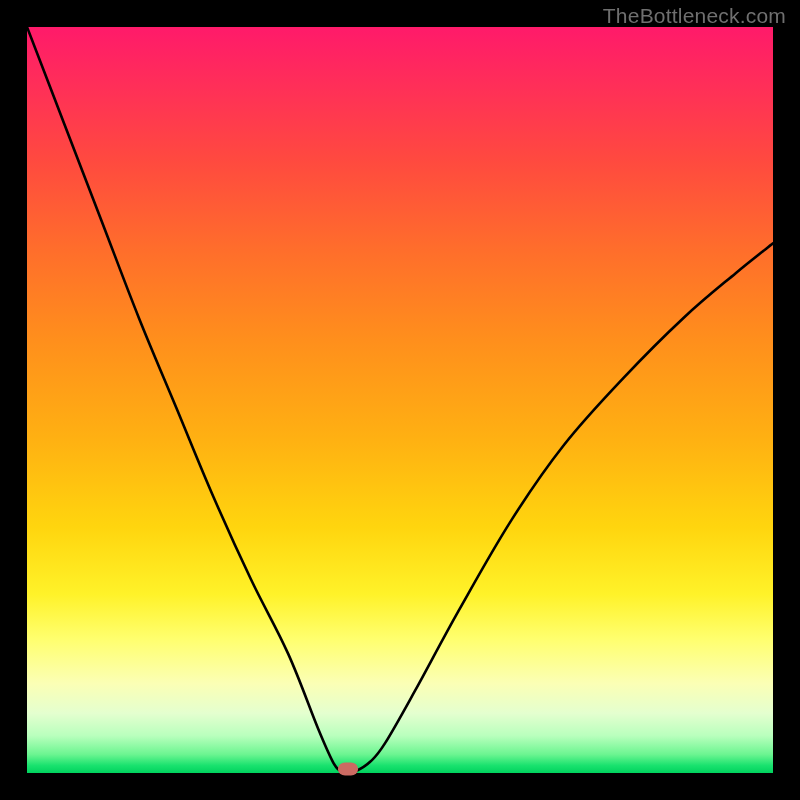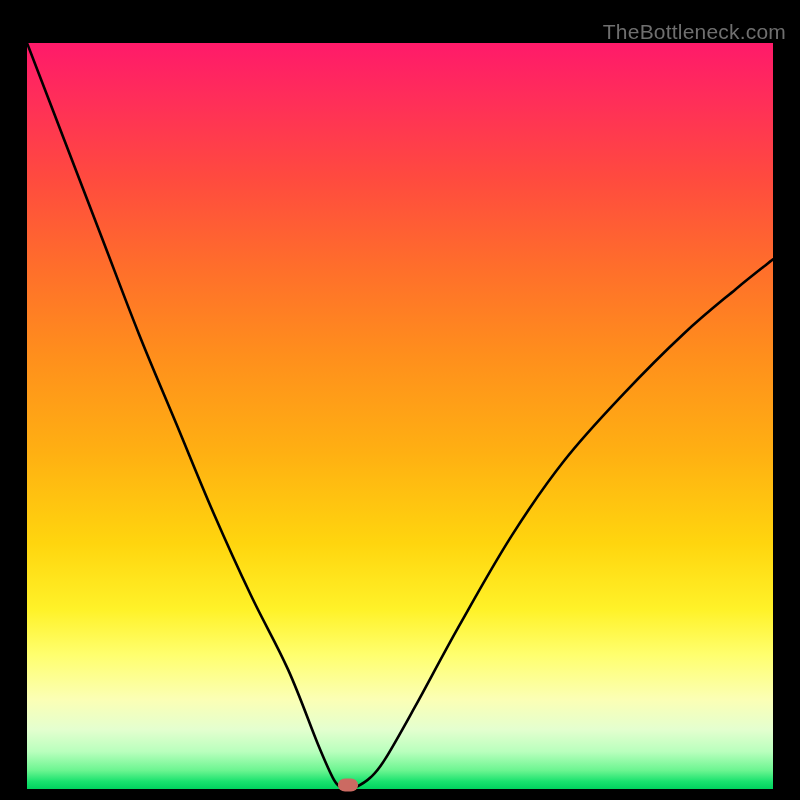--- a/index.html
+++ b/index.html
@@ -9,21 +9,20 @@
     height: 800px;
     overflow: hidden;
     background: #000;
     font-family: Arial, Helvetica, sans-serif;
   }
   .frame {
     position: relative;
     width: 800px;
     height: 580px;
     background: #000;
-    margin-top: 16px;
   }
   .plot-area {
     position: absolute;
     left: 27px;
     top: 27px;
     width: 746px;
     height: 746px;
     
     background: linear-gradient(
       to bottom,

